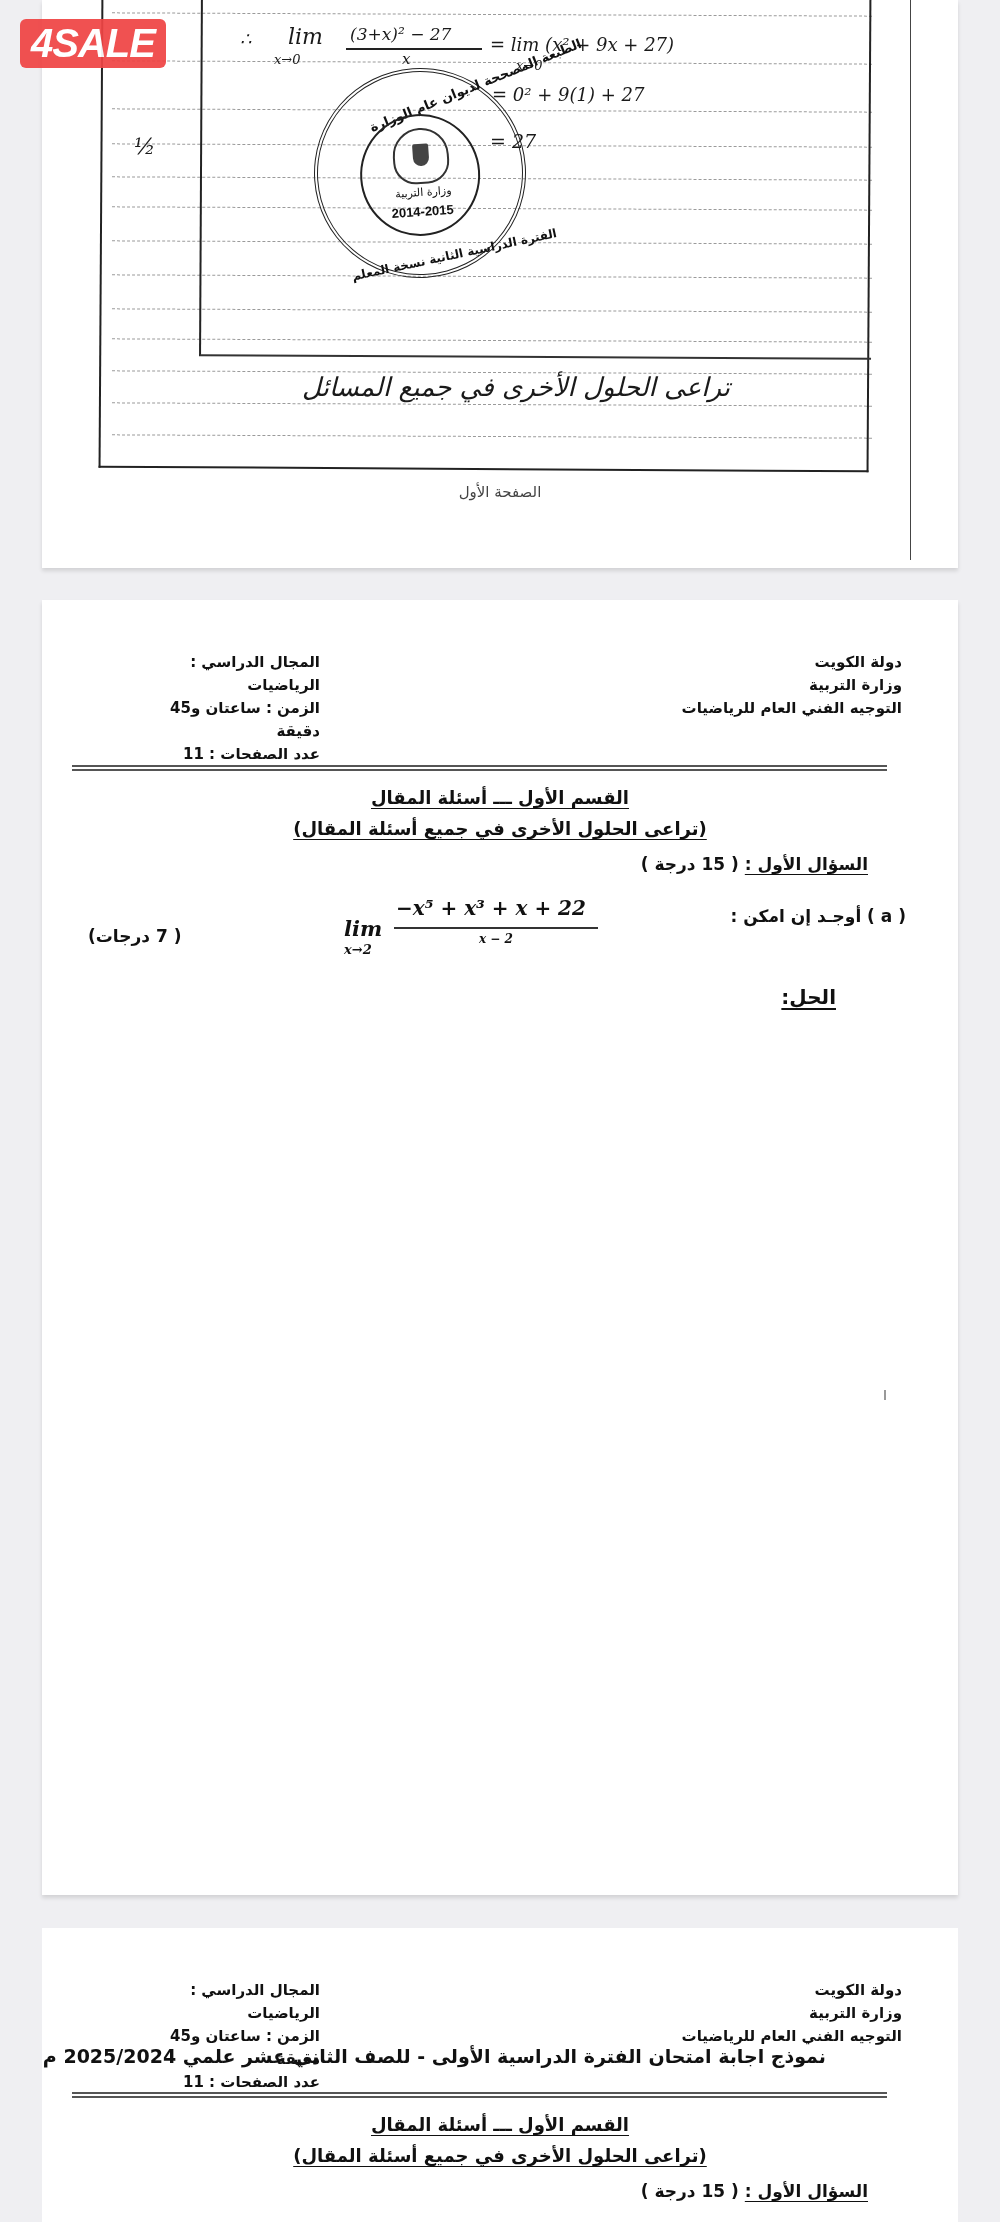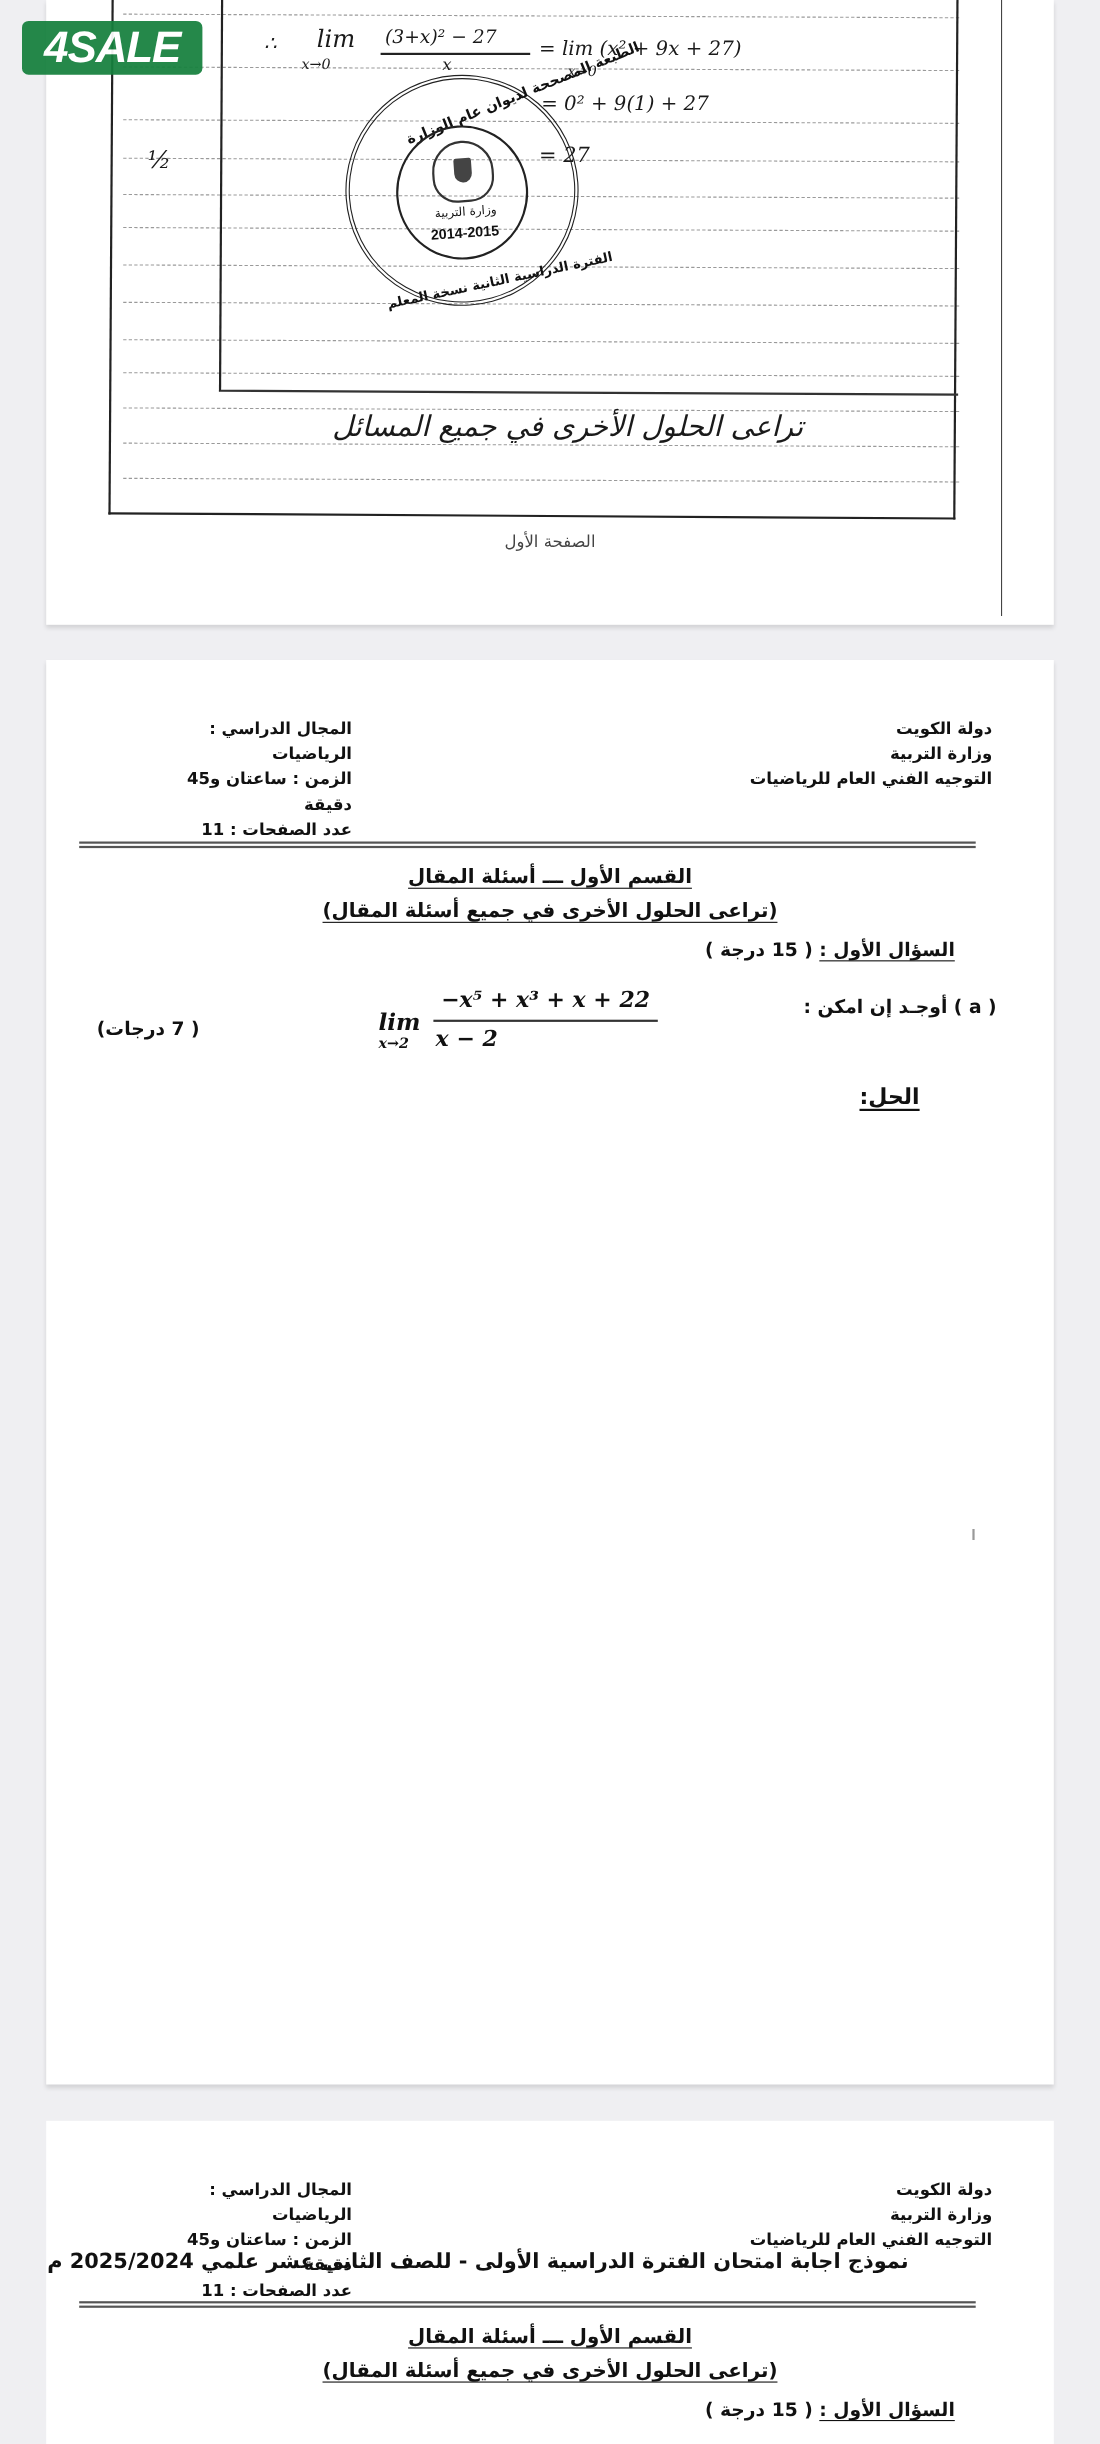--- a/index.html
+++ b/index.html
@@ -74,22 +74,22 @@
   }
   .stamp-ring-text {
     position: absolute; font-family: "DejaVu Sans", sans-serif; font-weight: bold;
     font-size: 13px; direction: rtl; white-space: nowrap;
   }
   .page-footer-label {
     position: absolute; left: 0; width: 100%; top: 483px; text-align: center;
     font-size: 15px; color: #444; direction: rtl;
   }
   .watermark-logo {
-    position: absolute; left: 20px; top: 19px; width: 164px; height: 49px;
-    background: #15803d; border-radius: 6px; opacity: 0.93;
+    position: absolute; left: 20px; top: 19px; width: 146px; height: 49px;
+    background: #ef4444; border-radius: 6px; opacity: 0.93;
     color: #fff; font-family: "Liberation Sans", sans-serif; font-weight: bold; font-style: italic;
     font-size: 40px; line-height: 49px; text-align: center; letter-spacing: -1px;
     z-index: 10;
   }
 
   
   .hdr-col {
     position: absolute; direction: rtl; font-weight: bold; font-size: 15px;
     line-height: 23px; font-family: "DejaVu Sans", sans-serif;
   }
@@ -112,25 +112,25 @@
   .q-label .u { text-decoration: underline; text-underline-offset: 4px; }
   .part-a {
     position: absolute; right: 52px; top: 306px; direction: rtl; font-weight: bold; font-size: 17px; white-space: nowrap;
   }
   .marks { position: absolute; left: 46px; top: 326px; direction: rtl; font-weight: bold; font-size: 17px; white-space: nowrap; }
   .formula { position: absolute; left: 302px; top: 296px; height: 60px; width: 280px; }
   .lim {
     position: absolute; left: 0; top: 20px; font-family: "DejaVu Serif", serif; font-weight: bold; font-style: italic; font-size: 21px;
   }
   .lim-sub { position: absolute; left: 0; top: 46px; font-family: "DejaVu Serif", serif; font-weight: bold; font-style: italic; font-size: 13px; }
-  .numer { position: absolute; left: 52px; top: 0; width: 200px; text-align: center;
+  .numer { position: absolute; left: 52px; top: 0; width: 200px; text-align: left;
     font-family: "DejaVu Serif", serif; font-weight: bold; font-style: italic; font-size: 20px; white-space: nowrap; }
   .frac-bar { position: absolute; left: 50px; top: 31px; width: 204px; height: 2px; background: #333; }
-  .denom { position: absolute; left: 52px; top: 36px; width: 200px; 
-    font-family: "DejaVu Serif", serif; font-weight: bold; font-style: italic; font-size: 20px; }
+  .denom { position: absolute; left: 52px; top: 36px; width: 200px; text-align: center;
+    font-family: "DejaVu Serif", serif; font-weight: bold; font-style: italic; font-size: 12px; }
   .solution-label {
     position: absolute; right: 122px; top: 385px; direction: rtl; font-weight: bold; font-size: 20px;
     text-decoration: underline; text-underline-offset: 4px;
   }
   .speck { position: absolute; background: #999; width: 2px; height: 10px; }
 </style>
 </head>
 <body>
 
 <div class="watermark-logo">4SALE</div>

